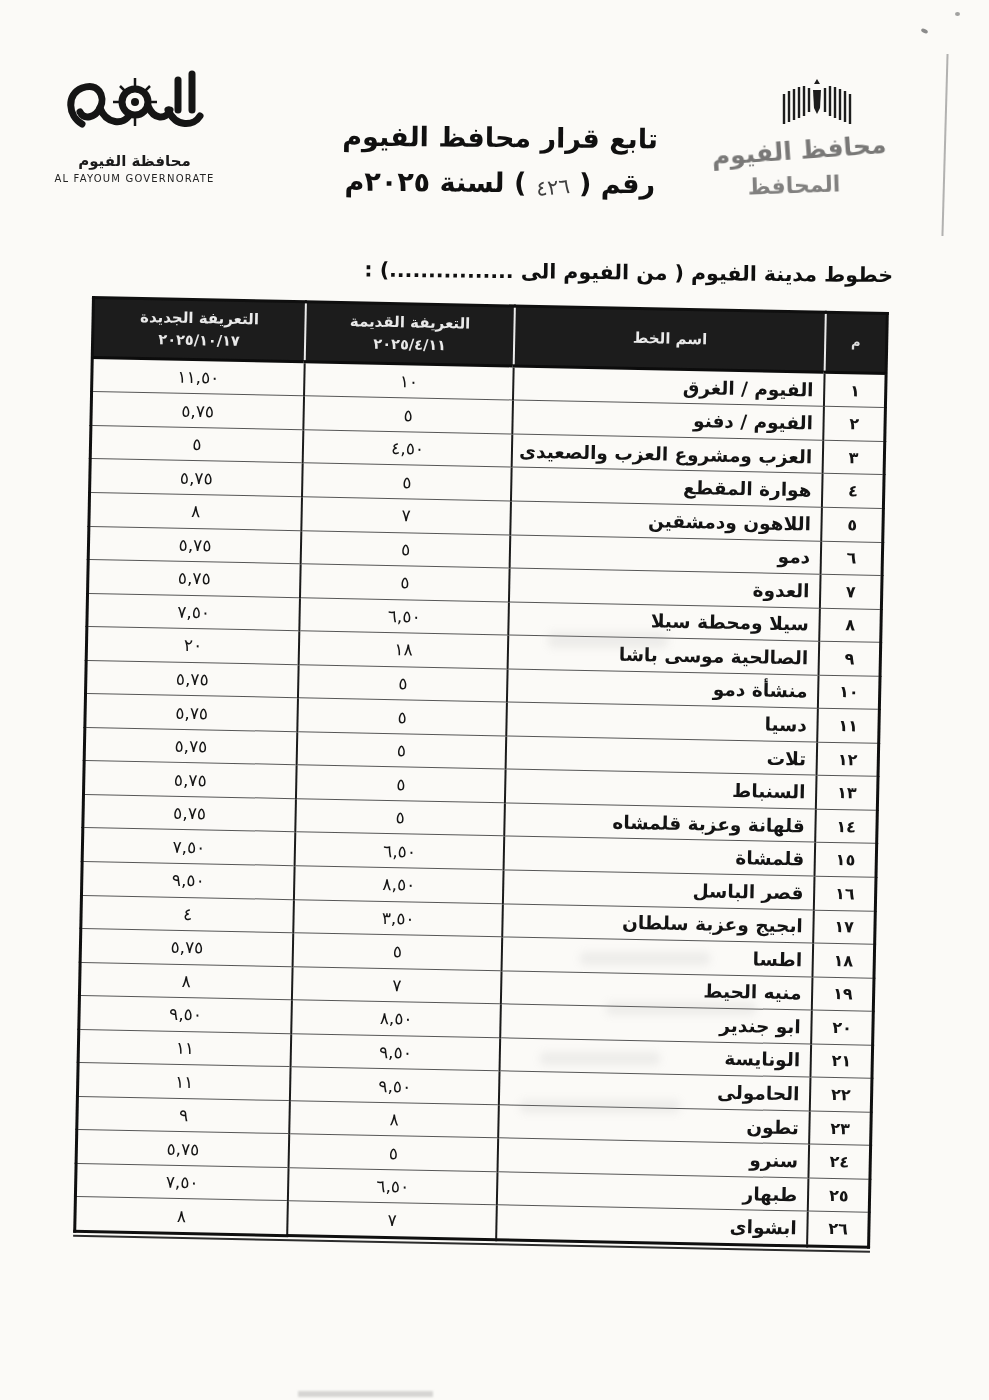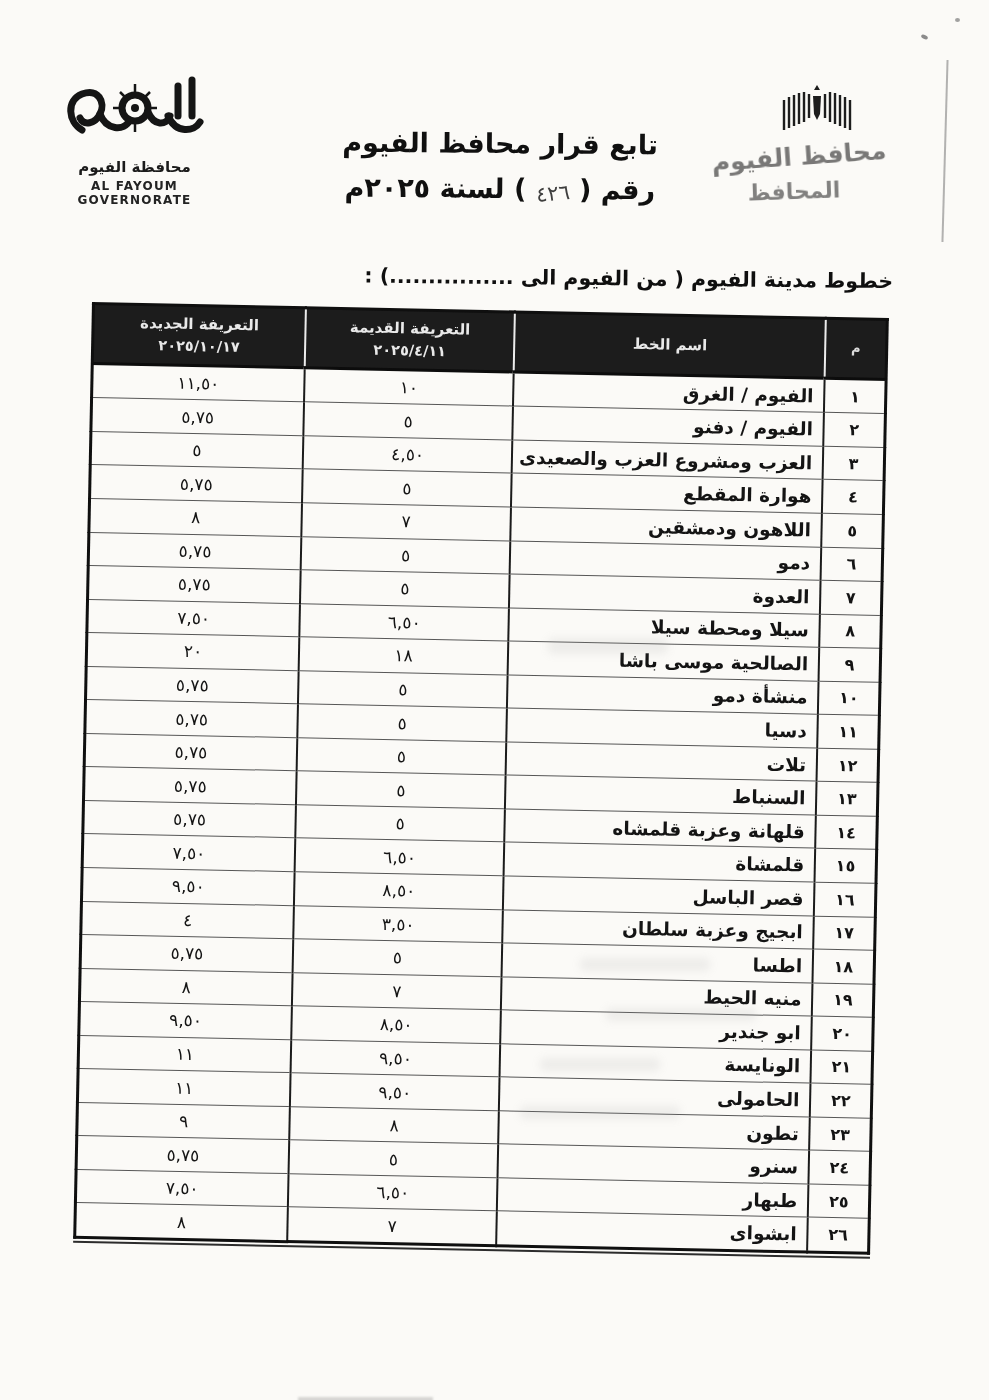--- a/index.html
+++ b/index.html
@@ -3,27 +3,27 @@
 <meta charset="utf-8">
 <style>
   html,body{margin:0;padding:0;}
   body{
     width:989px;height:1400px;overflow:hidden;
     background:var(--paper,#fbfaf7);
     font-family:"DejaVu Sans", sans-serif;
     color:var(--ink,#161616);
     position:relative;
   }
-  .page{position:absolute;inset:0;margin-top:6px;}
+  .page{position:absolute;inset:0;}
 
   
   .logo{position:absolute;left:52px;top:66px;width:165px;text-align:center;}
   .logo svg{display:block;margin:0 auto;}
   .logo-ar{font-size:15px;font-weight:bold;letter-spacing:2px;margin-top:2px;color:#1b1b1b;}
-  .logo-en{font-size:12px;font-weight:bold;letter-spacing:1.2px;margin-top:3px;color:#232323;text-align:center;}
+  .logo-en{font-size:10px;font-weight:normal;letter-spacing:1.2px;margin-top:3px;color:#232323;text-align:center;}
 
   
   .title{
     position:absolute;left:290px;top:116px;width:420px;
     text-align:center;direction:rtl;
     font-size:27px;font-weight:bold;line-height:1.65;color:#101010;
     transform:rotate(.5deg);
   }
   .handnum{
     display:inline-block;font-size:21px;font-weight:normal;opacity:.8;

